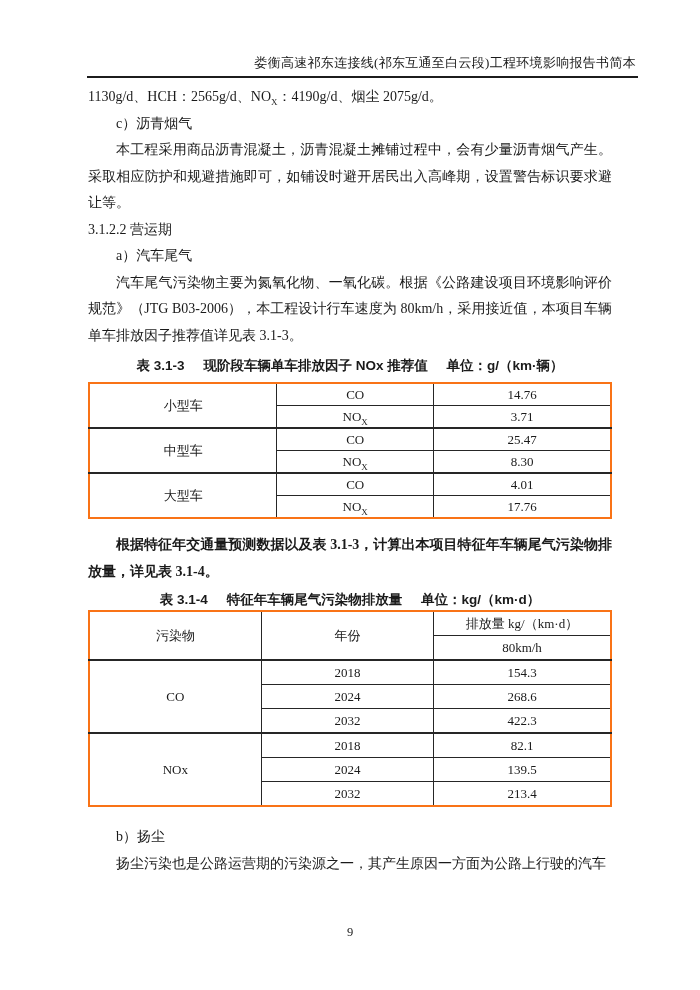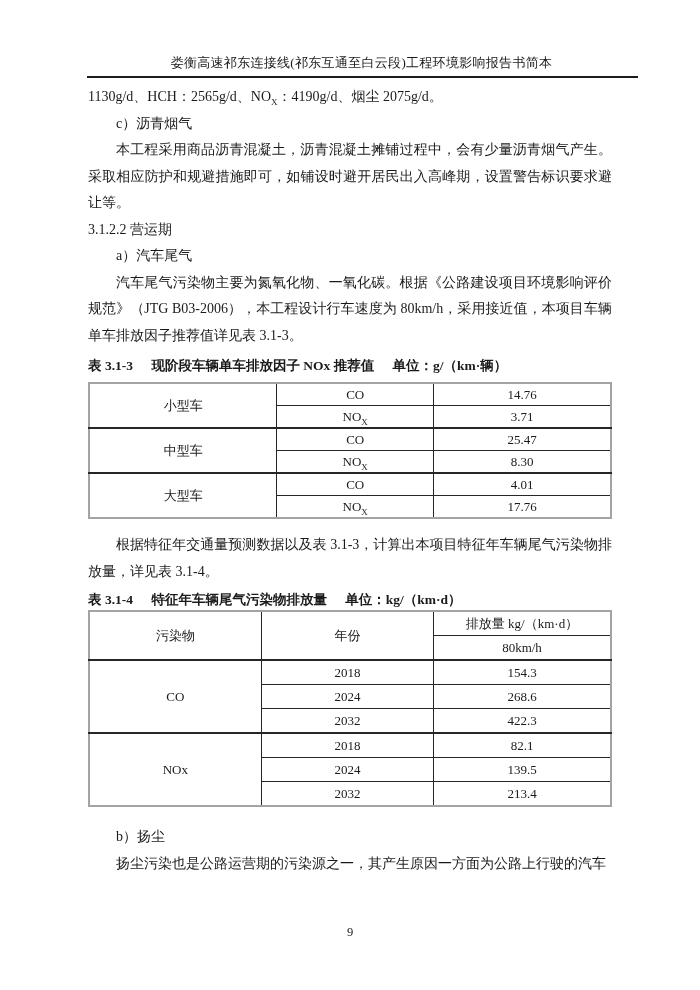--- a/index.html
+++ b/index.html
@@ -10,57 +10,58 @@
     font-family: "Liberation Serif", "DejaVu Serif", serif;
     position: relative;
     overflow: hidden;
   }
 
   
   .page-header {
     margin: 0 62px 0 87px;
     padding: 54px 2px 4px 0;
     border-bottom: 2px solid #1c1c1c;
-    text-align: center;
+    text-align: right;
     font-size: 13px;
     letter-spacing: 0.3px;
   }
 
   
   .main { margin: 6px 88px 0 88px; }
 
   .body-text {
     margin: 0;
     font-size: 14px;
     line-height: 26.5px;
     text-align: justify;
   }
   .indent { text-indent: 2em; }
   .h-num { }
   .h-dust { margin-top: 17px; }
-  .p-calc { margin-top: 13px; }
+  .p-calc { margin-top: 13px; font-weight: bold; }
 
   sub.chem { font-size: 9px; line-height: 0; }
 
   
   .caption {
-    font-family: Liberation Serif, serif;
+    text-align: center;
+    font-family: Liberation Sans, sans-serif;
     font-weight: bold;
     font-size: 13.5px;
     line-height: 20px;
   }
   .caption .seg + .seg { margin-left: 15px; }
   .caption1 { margin-top: 7px; margin-bottom: 6px; }
   .caption2 { margin-top: 5px; }
 
   
   table.data-table {
     width: 100%;
     border-collapse: collapse;
-    border: 2px solid #a3a3a3;
+    border: 2px solid #f97316;
     table-layout: fixed;
   }
   table.data-table td {
     border: 1px solid #262626;
     text-align: center;
     vertical-align: middle;
     font-size: 13px;
     padding: 0;
   }
   table.t1 td { height: 21px; }

